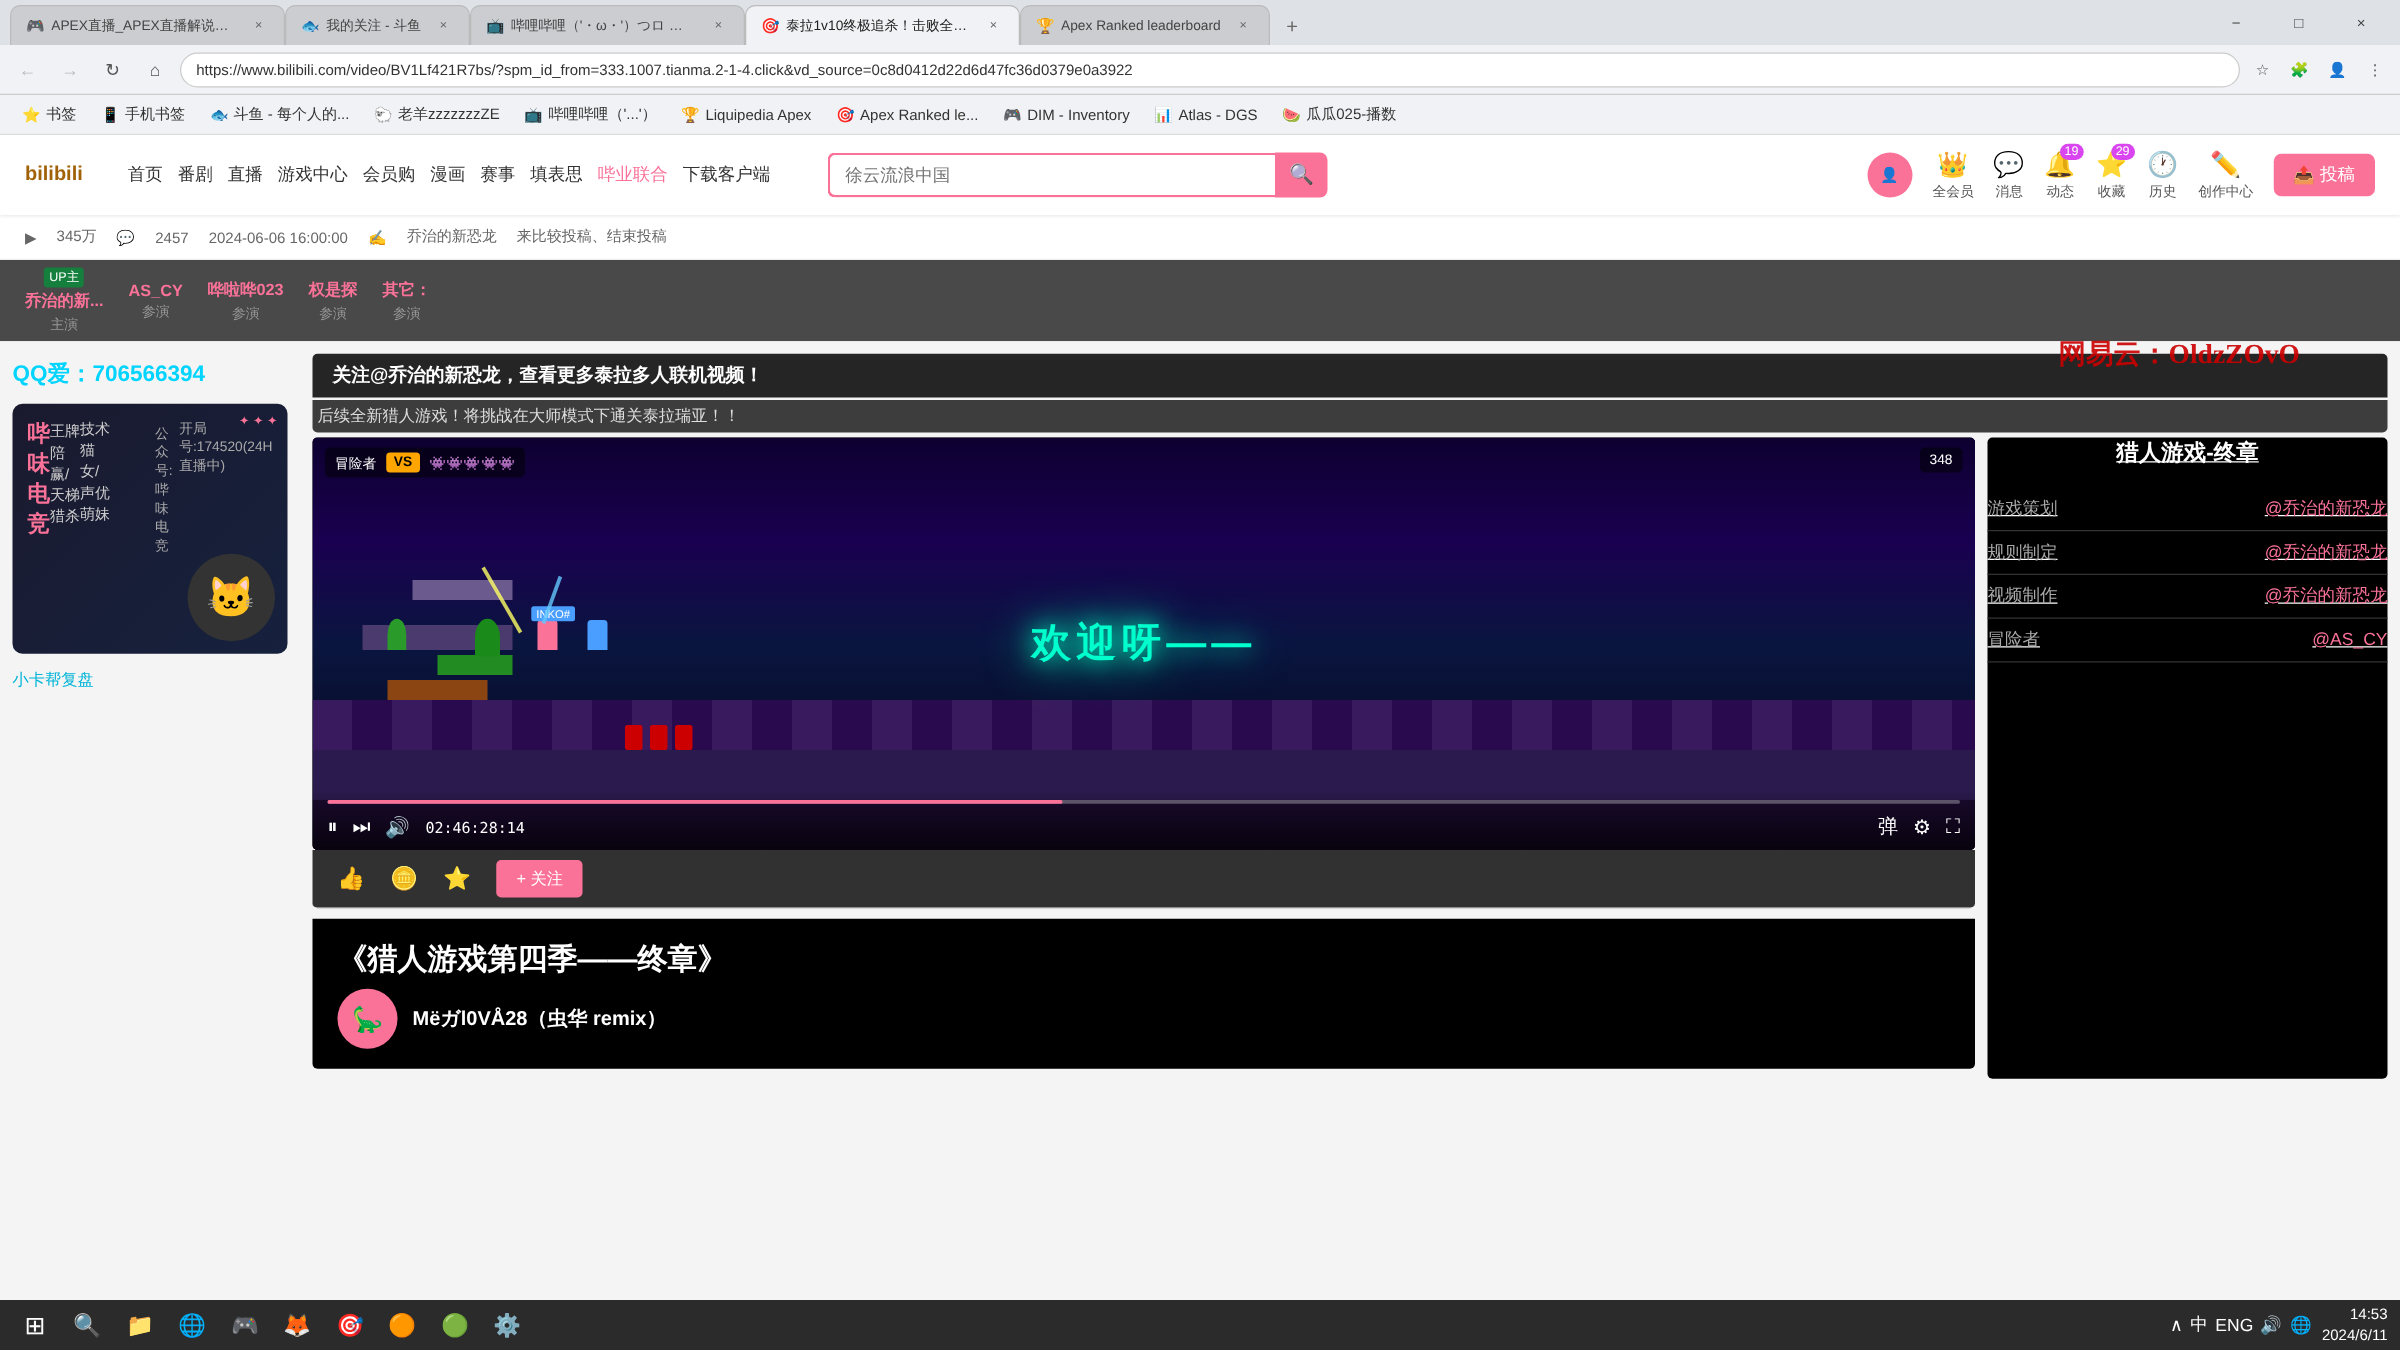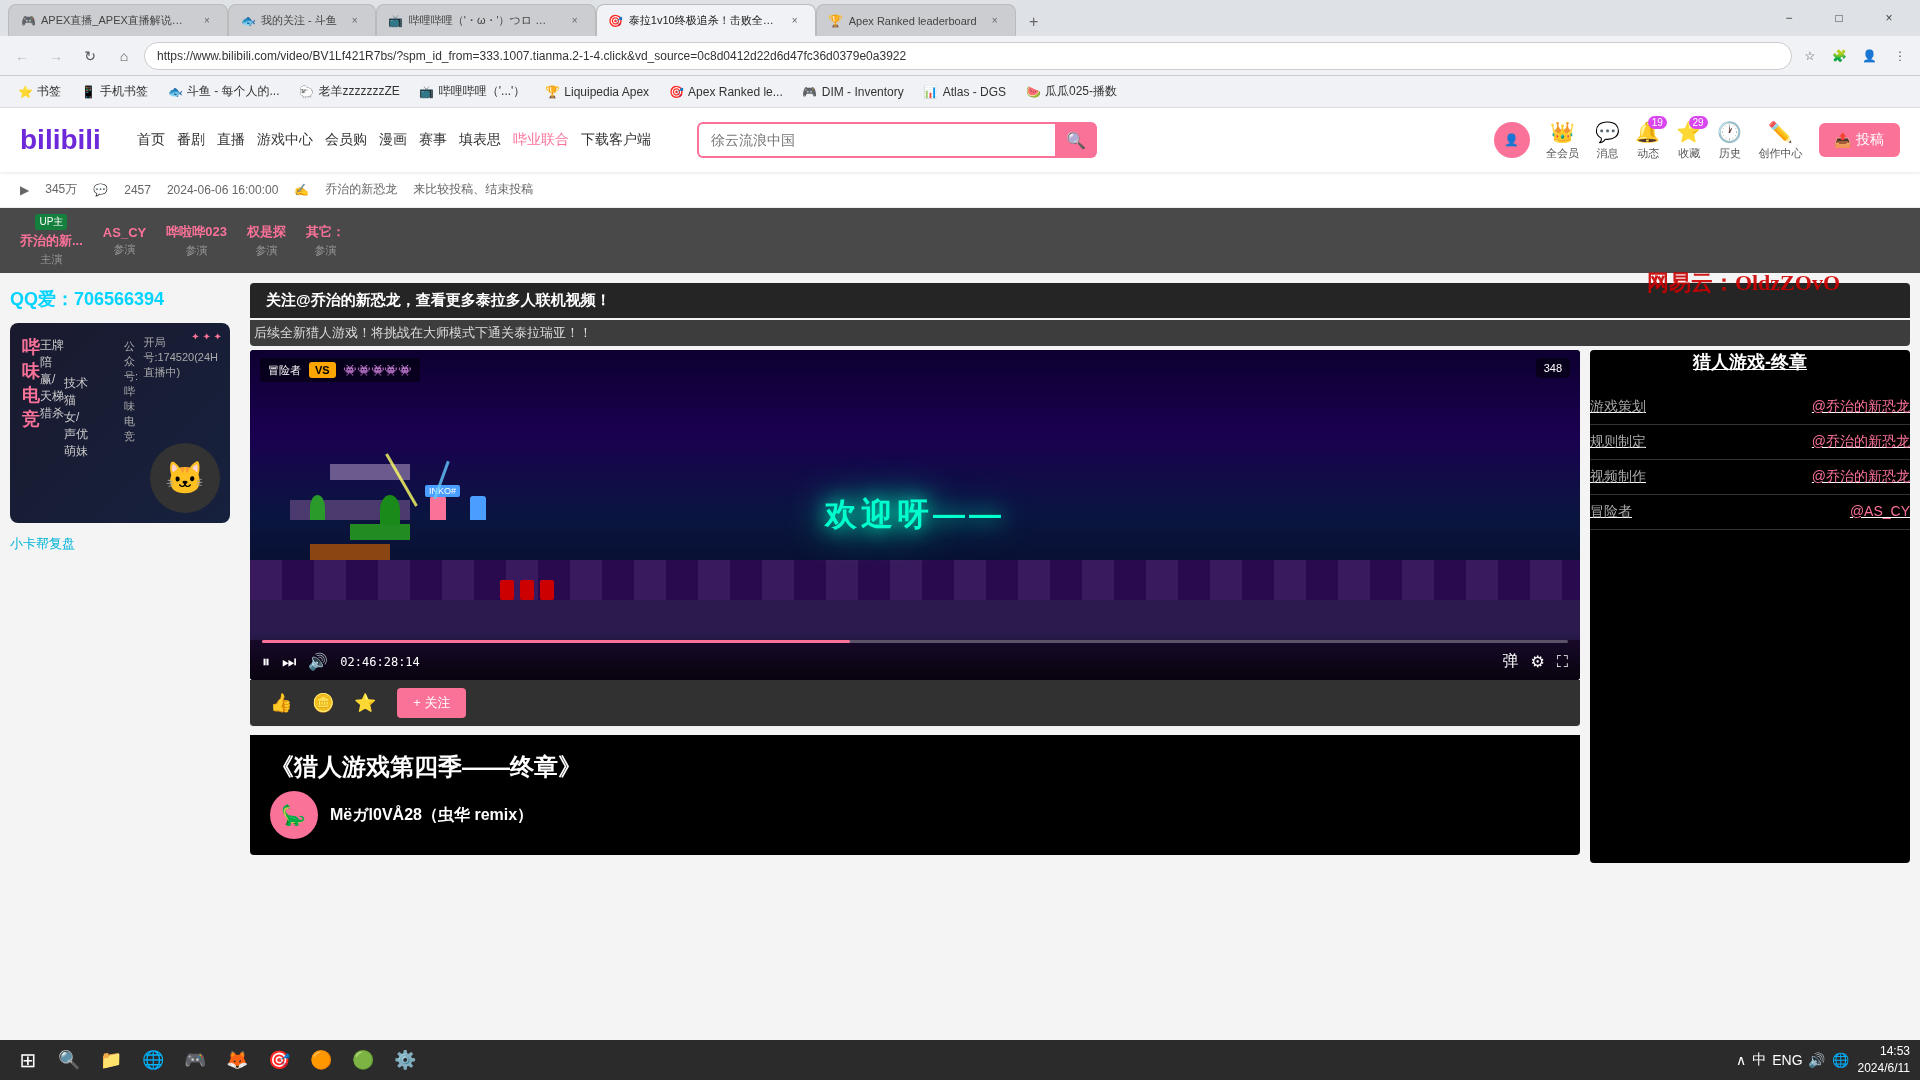--- a/index.html
+++ b/index.html
@@ -27,21 +27,21 @@
 
     
     .bookmarks-bar { height: 32px; background: #f0f2f5; display: flex; align-items: center; padding: 0 10px; gap: 4px; border-bottom: 1px solid #ddd; overflow: hidden; }
     .bookmark-item { height: 24px; padding: 0 8px; display: flex; align-items: center; gap: 4px; border-radius: 4px; cursor: pointer; font-size: 12px; color: #333; white-space: nowrap; }
 
     
     .page-content { flex: 1; overflow: hidden; position: relative; background: #f4f4f4; }
 
     
     .bili-header { height: 64px; background: white; display: flex; align-items: center; padding: 0 20px; gap: 20px; box-shadow: 0 1px 3px rgba(0,0,0,0.1); position: relative; z-index: 10; }
-    .bili-logo { font-size: 28px; color: #6d28d9; font-weight: bold; margin-right: 10px; }
+    .bili-logo { font-size: 16px; color: #a16207; font-weight: bold; margin-right: 10px; }
     .bili-nav { display: flex; gap: 0; align-items: center; }
     .bili-nav-item { font-size: 14px; color: #333; cursor: pointer; padding: 4px 6px; border-radius: 4px; }
     .bili-nav-item.active { color: #fb7299; }
     .bili-search-box { display: flex; flex: 1; max-width: 400px; margin: 0 20px; }
     .bili-search-input { flex: 1; height: 36px; border: 2px solid #fb7299; border-right: none; border-radius: 6px 0 0 6px; padding: 0 12px; font-size: 14px; outline: none; color: #333; }
     .bili-search-btn { width: 42px; height: 36px; background: #fb7299; border: none; border-radius: 0 6px 6px 0; cursor: pointer; display: flex; align-items: center; justify-content: center; color: white; font-size: 16px; }
     .bili-header-right { display: flex; align-items: center; gap: 16px; margin-left: auto; }
     .bili-header-icon { display: flex; flex-direction: column; align-items: center; cursor: pointer; font-size: 11px; color: #555; gap: 2px; position: relative; }
     .bili-header-icon .icon { font-size: 20px; color: #555; }
     .badge { position: absolute; top: -4px; right: -6px; background: #d946ef; color: white; font-size: 10px; border-radius: 10px; padding: 1px 4px; min-width: 16px; text-align: center; margin-left: 28px; }
@@ -323,21 +323,21 @@
 
     <div class="main-layout">
 
       <div class="left-sidebar">
 
         <div style="color:#00d4ff;font-size:18px;font-weight:bold;padding:4px 0;">QQ爱：706566394</div>
 
         <div class="left-ad2" style="background:linear-gradient(135deg,#1a1a2e,#16213e);height:200px;position:relative;border-radius:8px;padding:12px;overflow:hidden;">
           <div style="color:#fb7299;font-size:18px;font-weight:bold;">哔味电竞</div>
           <div style="color:#ccc;font-size:12px;margin-top:2px;">王牌陪赢/天梯猎杀</div>
-          <div style="color:#ccc;font-size:12px;margin-top:40px;">技术猫女/声优萌妹</div>
+          <div style="color:#ccc;font-size:12px;">技术猫女/声优萌妹</div>
           <div style="color:#aaa;font-size:11px;margin-top:4px;margin-left:36px;">公众号:哔味电竞</div>
           <div style="color:#aaa;font-size:11px;">开局号:174520(24H直播中)</div>
 
           <div style="position:absolute;right:10px;bottom:10px;width:70px;height:70px;background:#333;border-radius:50%;display:flex;align-items:center;justify-content:center;font-size:32px;">🐱</div>
 
           <div style="position:absolute;top:8px;right:8px;color:#fb7299;font-size:10px;">✦ ✦ ✦</div>
         </div>
 
         <div class="side-text-link">小卡帮复盘</div>
       </div>

